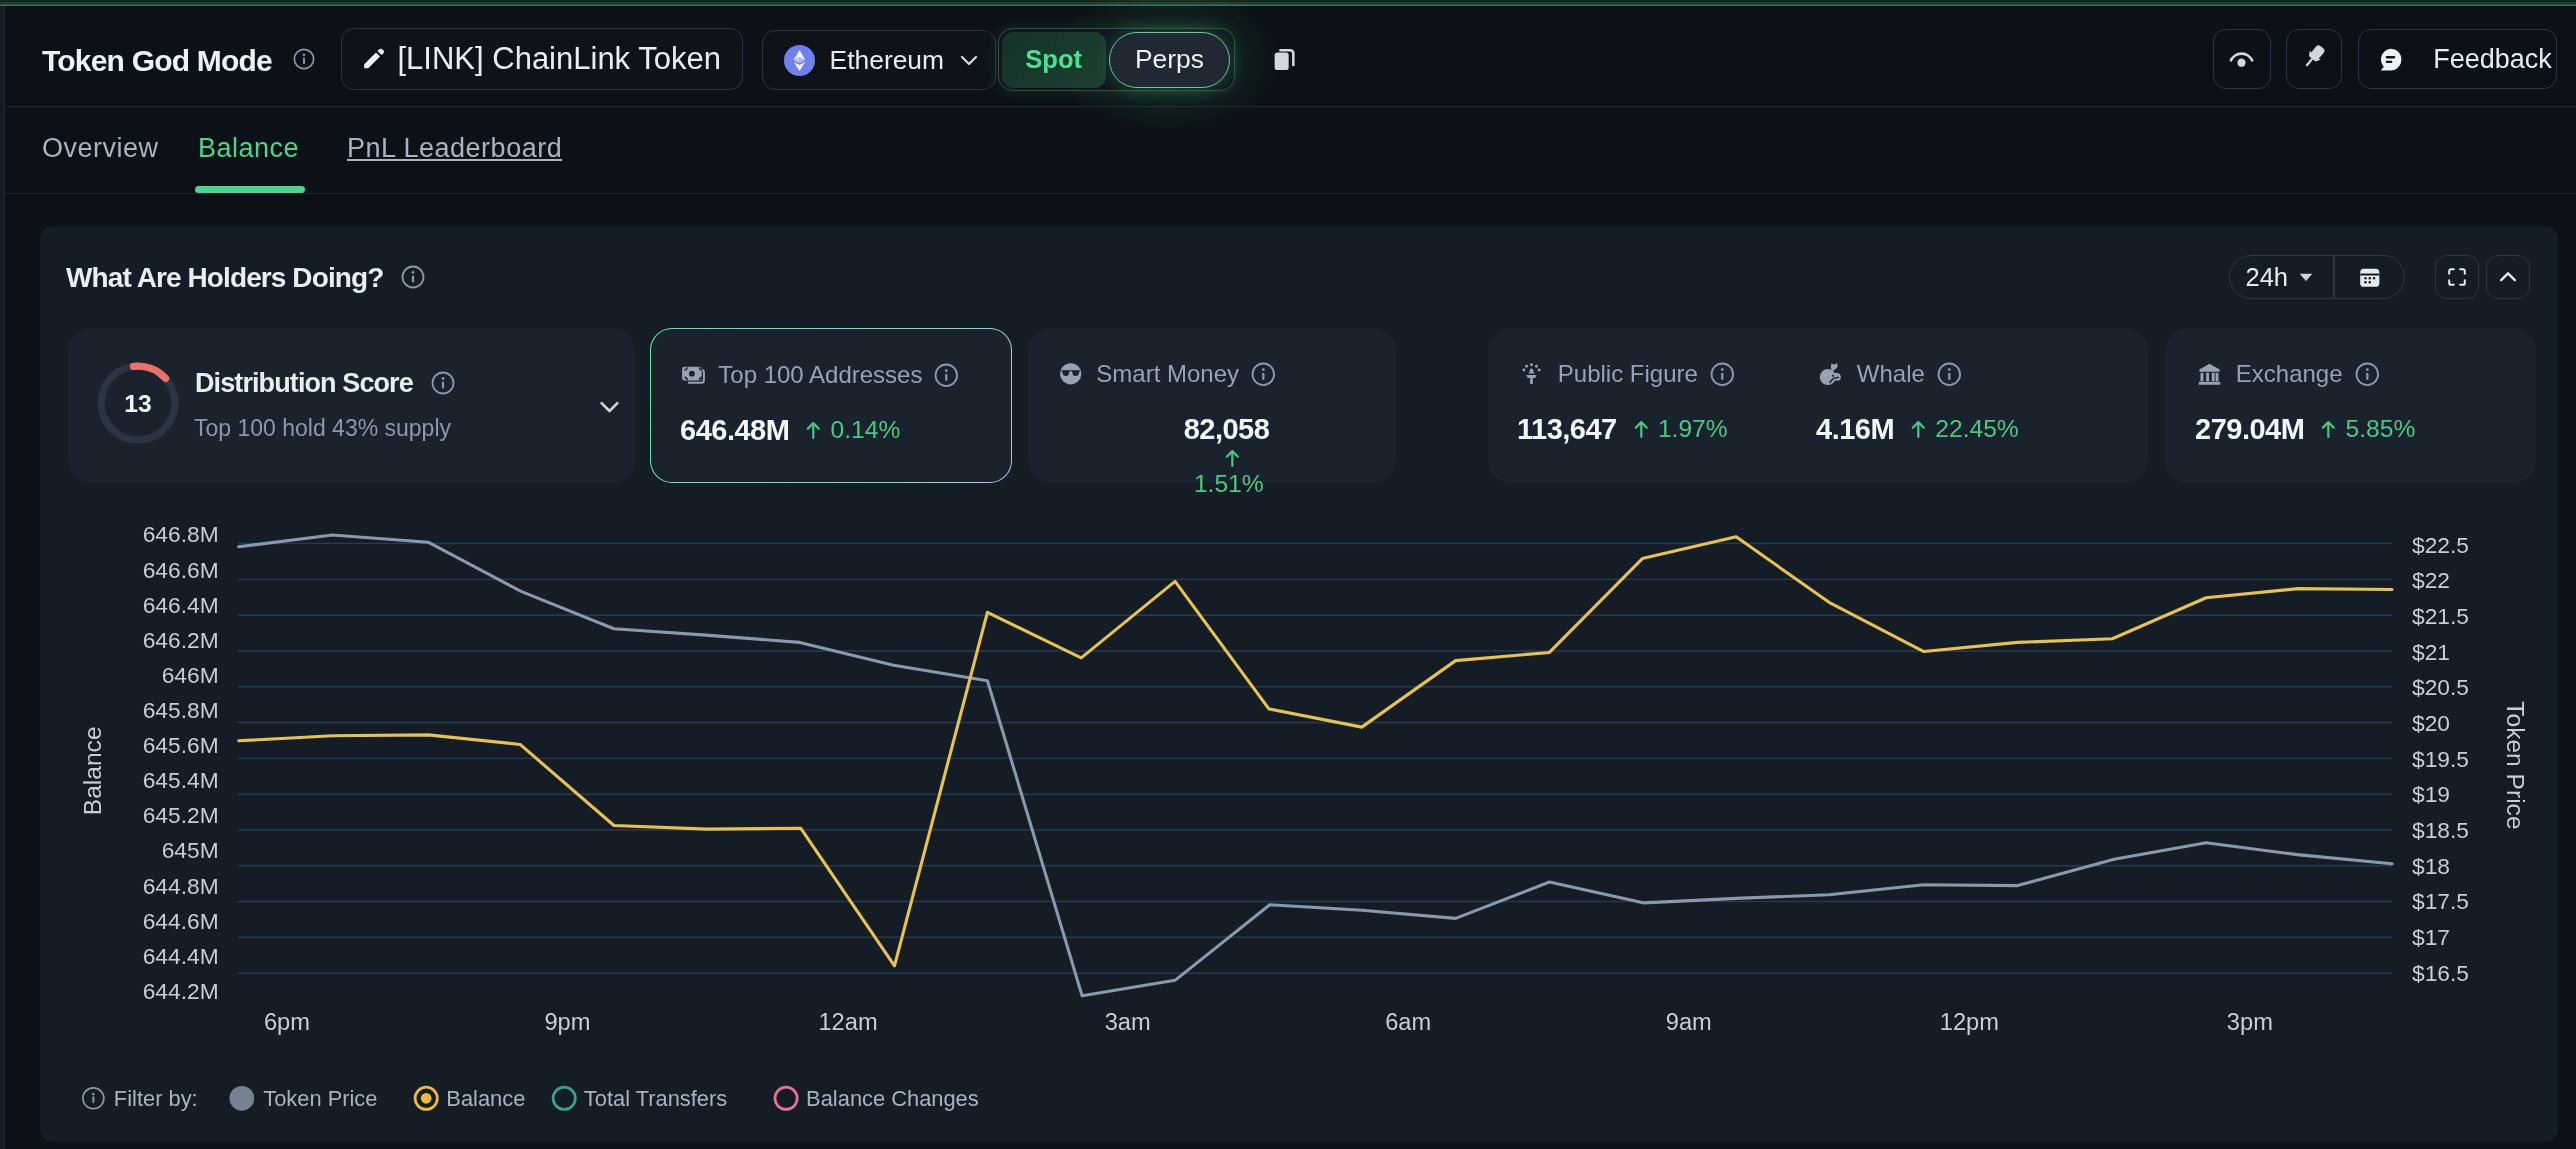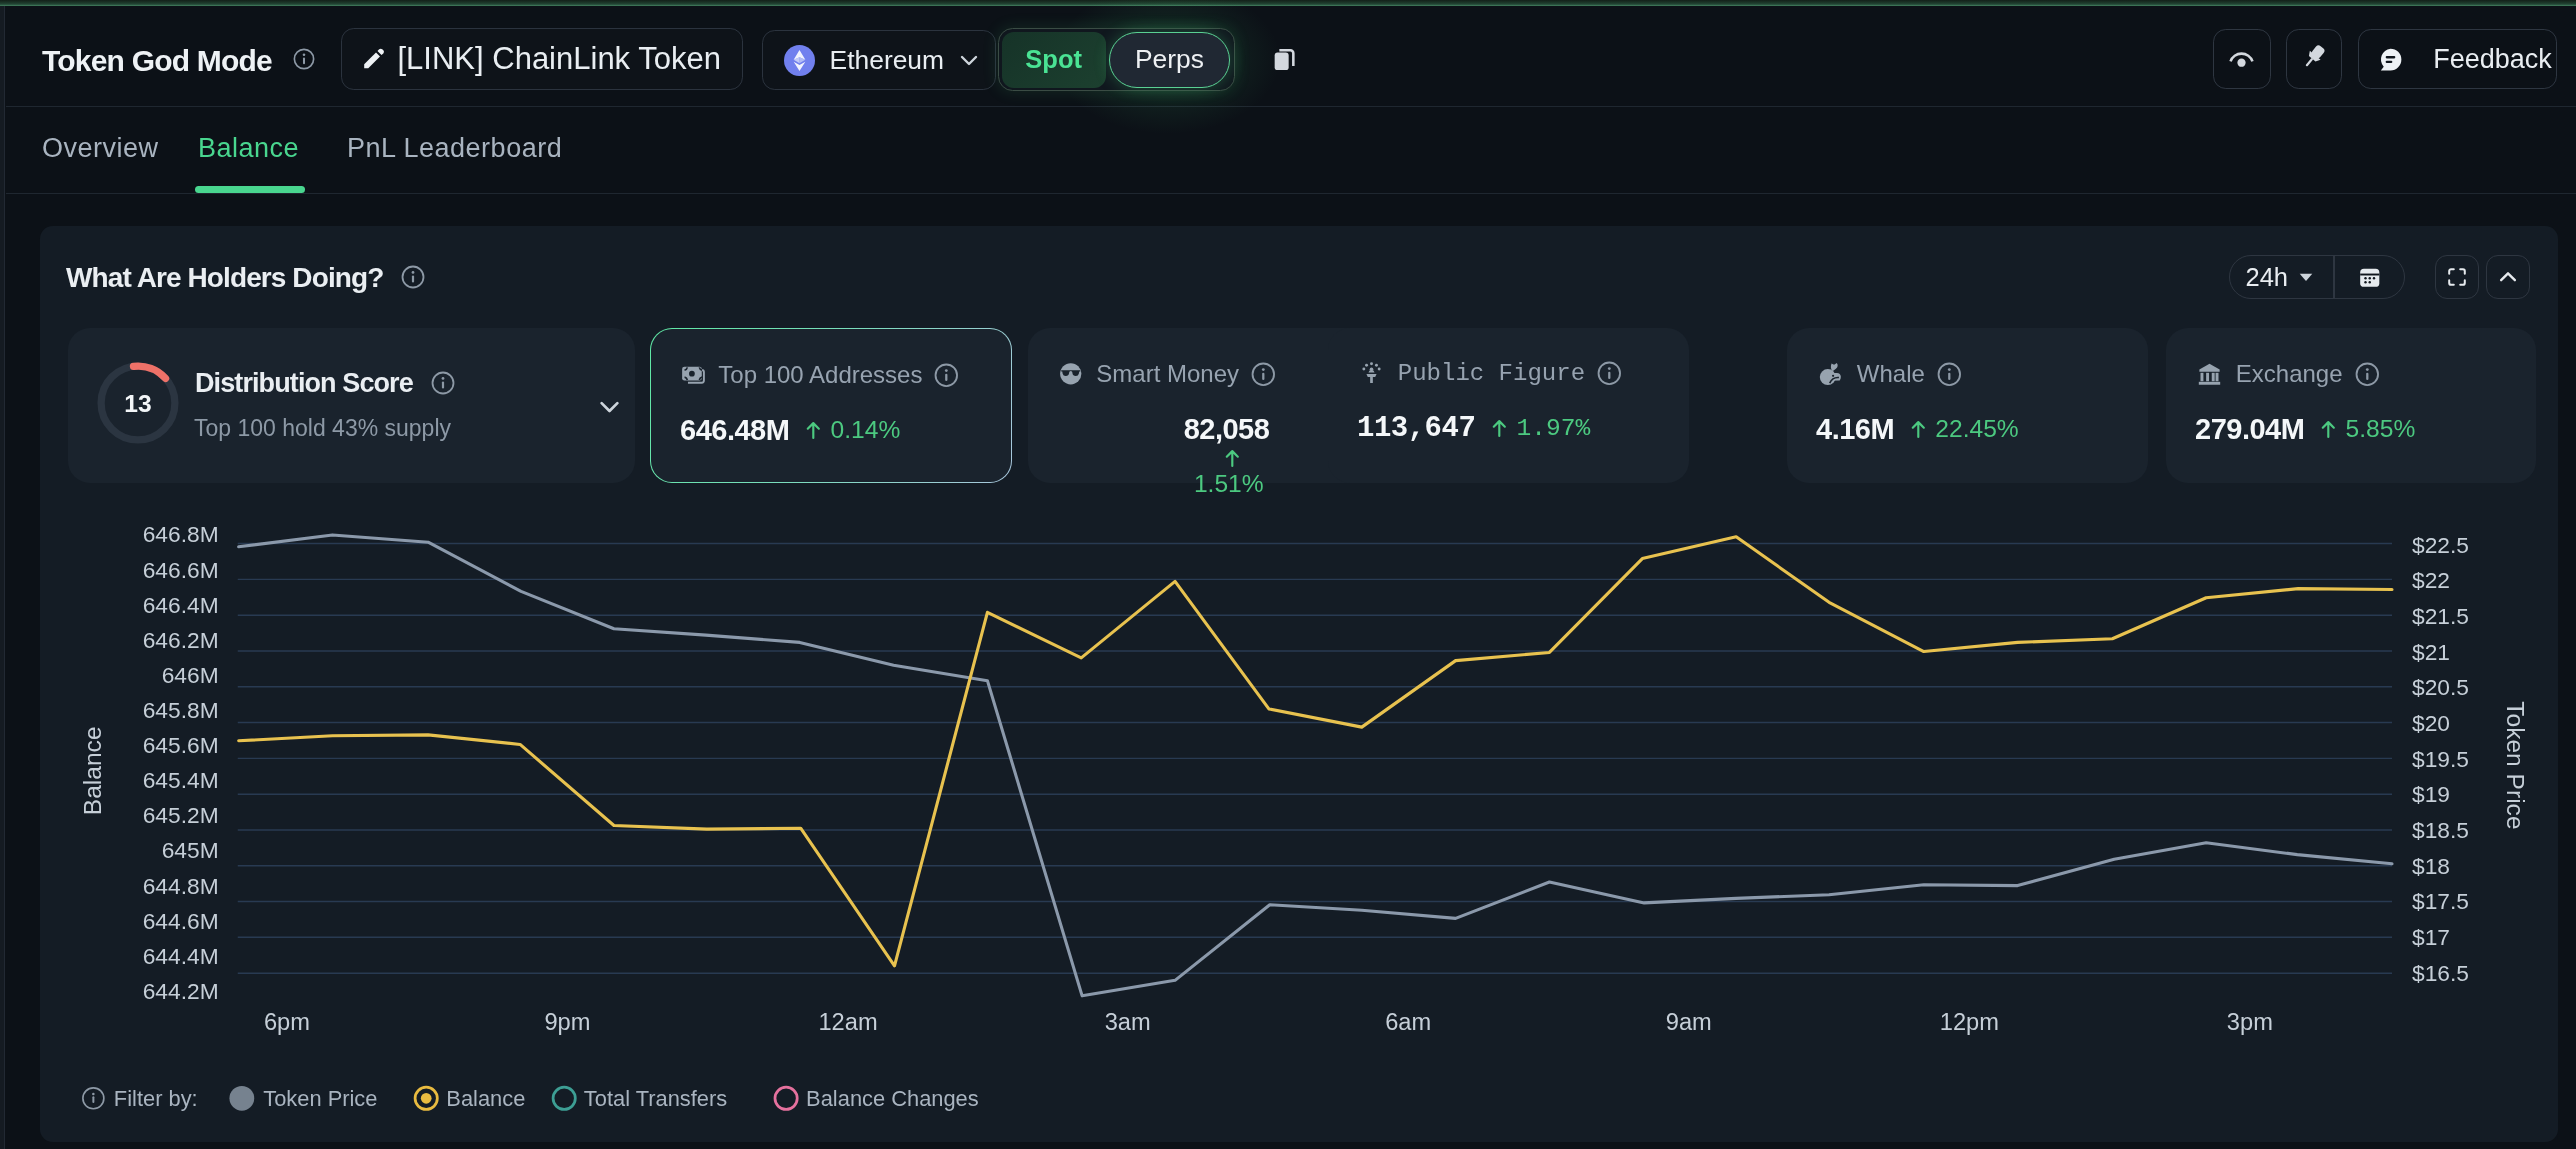--- a/index.html
+++ b/index.html
@@ -117,21 +117,21 @@
       <path d="M12 3 a9 9 0 0 1 0 18 h-8 l2.4-3.1 A9 9 0 0 1 12 3z" fill="#eef2f5"></path>
       <rect x="8" y="9.2" width="8" height="1.9" rx="0.9" fill="#10161d"></rect>
       <rect x="8" y="13" width="5.5" height="1.9" rx="0.9" fill="#10161d"></rect>
     </svg>
     <div style="margin-left:12px; font-size:27px; color:#e9edf1;">Feedback</div>
   </div>
 
   <div class="abs tab" style="left:42px; top:133px;">Overview</div>
   <div class="abs tab active" style="left:198px; top:133px;">Balance</div>
   <div class="abs" style="left:195px; top:186px; width:110px; height:7.3px; border-radius:4.6px; background:#49d68f;"></div>
-  <div class="abs tab" style="left:347px; top:133px;">PnL Leaderboard</div>
+  <div class="abs tab" style="left:347px; top:133px;text-decoration:underline;">PnL Leaderboard</div>
 
   <div class="abs c-title" style="left:66px; top:262px;">What Are Holders Doing?</div>
   <svg class="abs" style="left:401px; top:265px;" width="24" height="24" viewBox="0 0 24 24">
     <circle cx="12" cy="12" r="10.5" fill="none" stroke="#8d99a6" stroke-width="1.8"></circle>
     <circle cx="12" cy="7.4" r="1.4" fill="#8d99a6"></circle>
     <rect x="10.9" y="10.4" width="2.2" height="7.2" rx="1.1" fill="#8d99a6"></rect>
   </svg>
 
   <div class="abs row" style="left:2229px; top:255px; width:176px; height:44px; border:1.8px solid #2e3641; border-radius:22px;">
     <div style="margin-left:15.5px; font-size:25.5px; color:#e9edf1;">24h</div>
@@ -218,21 +218,21 @@
     </div>
     <div class="row" style="margin:24.6px 0 0 29px;flex-direction:column;">
       <div class="t-val">82,058</div>
       <svg style="margin-left:12px;" width="24.6" height="24.6" viewBox="0 0 24 24" fill="none" stroke="#4cc980" stroke-width="2.1" stroke-linecap="round" stroke-linejoin="round">
         <path d="M12 19.5V5M6.6 10.4 12 5l5.4 5.4"></path>
       </svg>
       <div class="t-pct" style="margin-left:4.6px;">1.51%</div>
     </div>
   </div>
 
-  <div class="tile" style="left:1328px; width:361px;font-family:Liberation Mono, monospace;">
+  <div class="tile" style="left:1488px; width:361px;">
     <div class="row" style="margin:32px 0 0 30px;">
       <svg width="27" height="27" viewBox="0 0 24 24" fill="#97a3af">
         <circle cx="12" cy="3.4" r="1.3"></circle>
           <circle cx="7.6" cy="4.6" r="1.3"></circle>
           <circle cx="16.4" cy="4.6" r="1.3"></circle>
         <circle cx="5.2" cy="8" r="1.3"></circle>
           <circle cx="18.8" cy="8" r="1.3"></circle>
         <circle cx="12" cy="8.3" r="1.6"></circle>
         <path d="M7.5 12.5 h9 l-1.2 2.6 h-2.1 v5.4 h-2.4 v-5.4 h-2.1z"></path>
         <path d="M9.3 11 a2.8 2.8 0 0 1 5.4 0z"></path>

